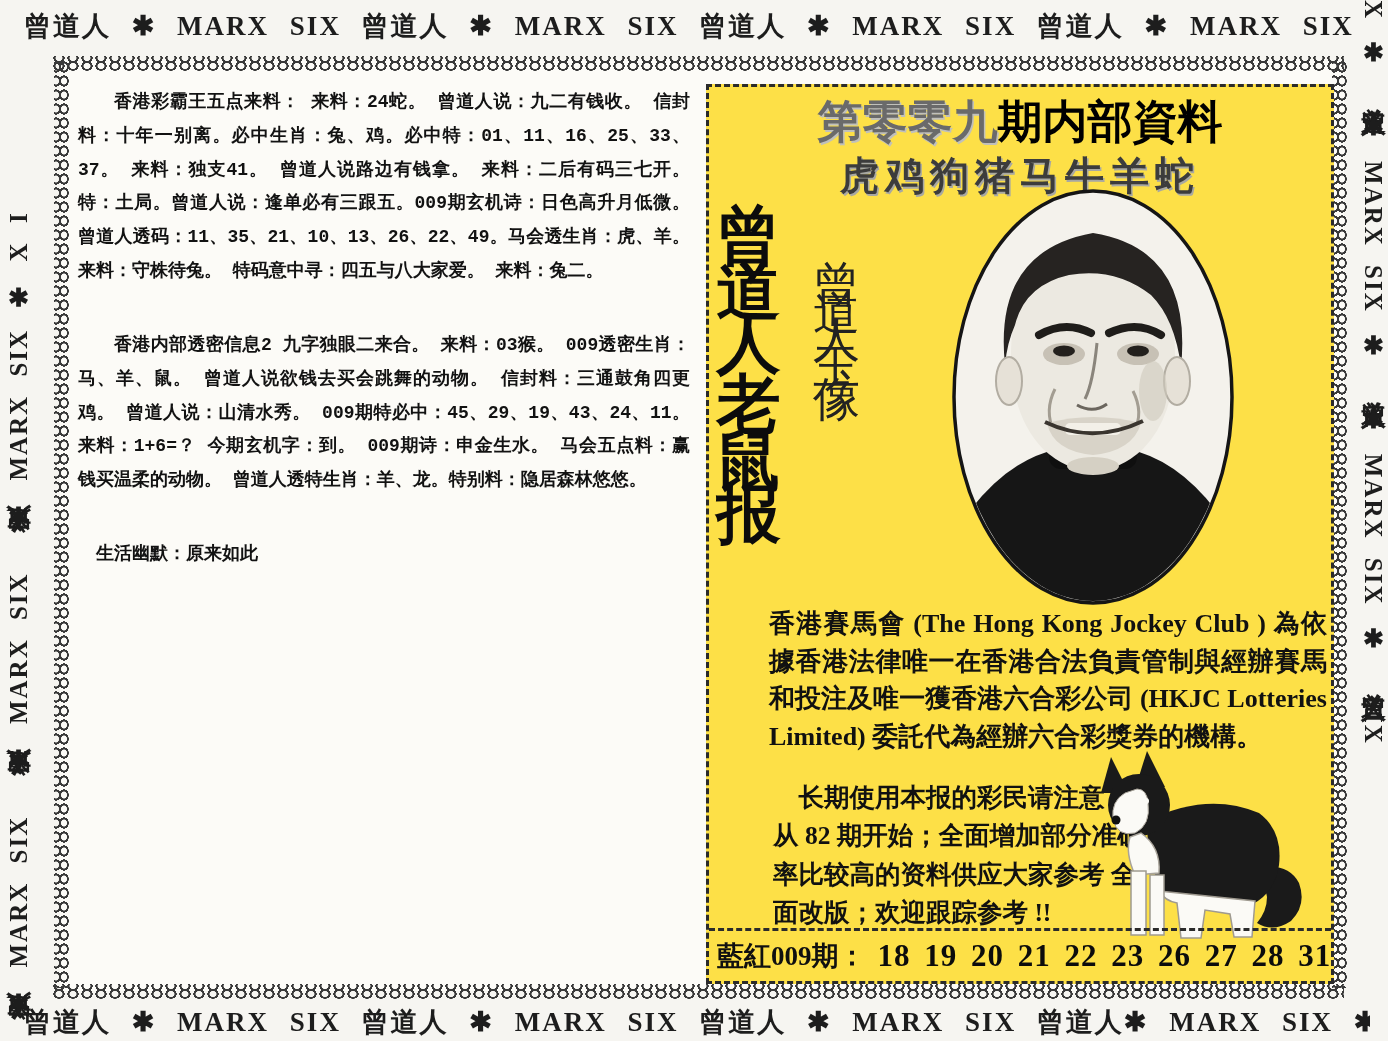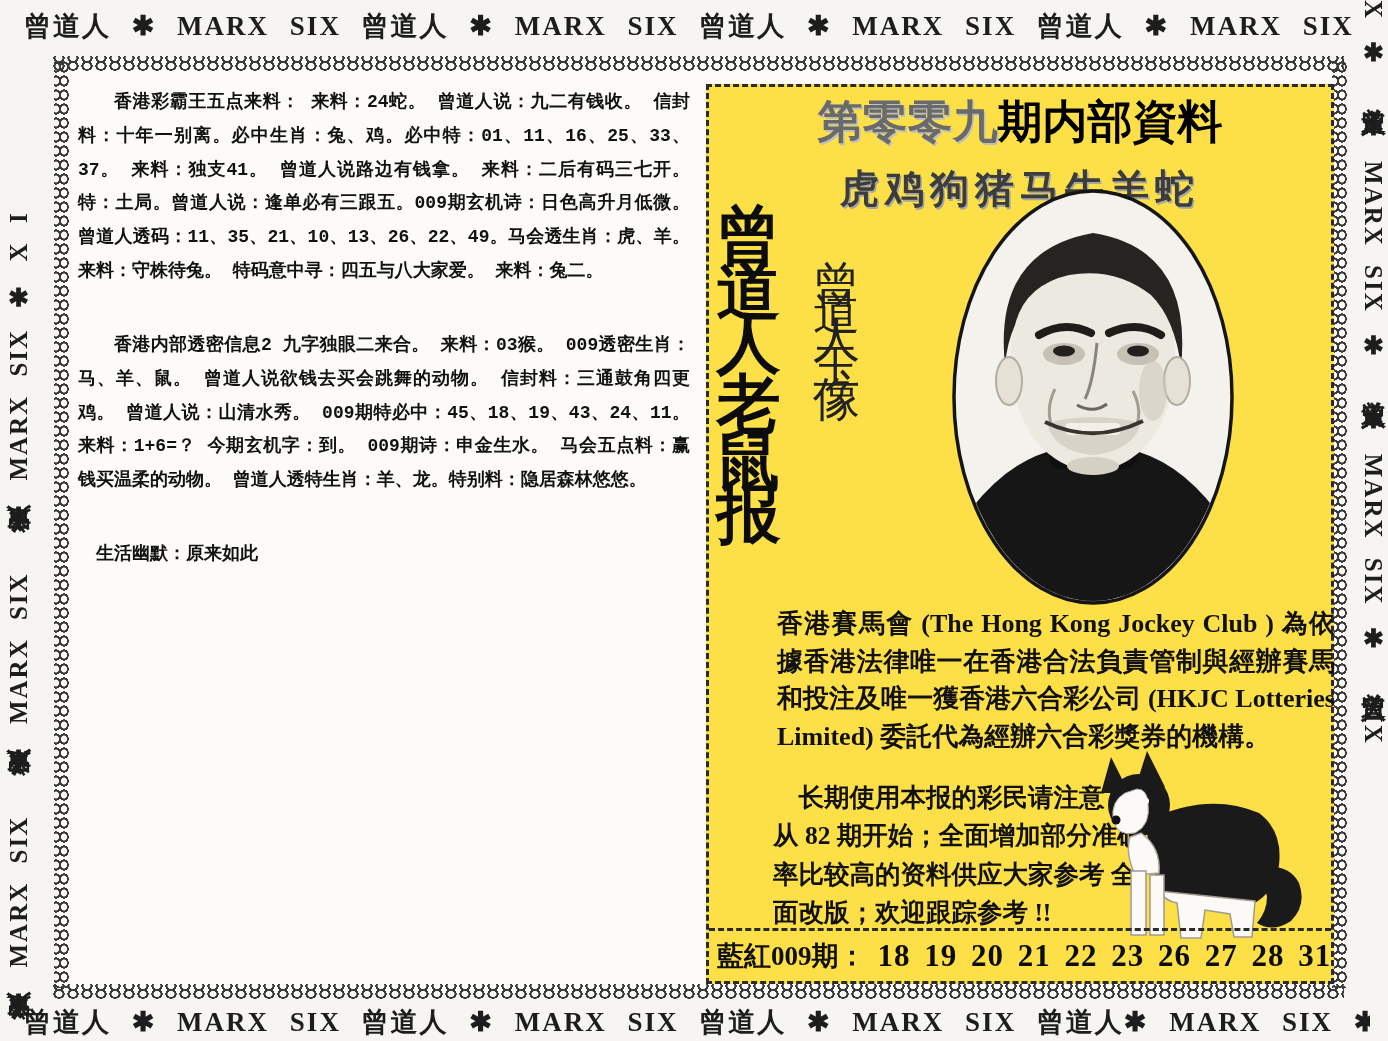--- a/index.html
+++ b/index.html
@@ -41,27 +41,27 @@
   .humor-title{margin:0 0 4px !important;text-indent:1em !important;}
 
   
   .panel{position:absolute;left:706px;top:84px;width:628px;height:900px;box-sizing:border-box;
     border:3px dashed #2b2b2b;background:#fde047;}
   .panel-title1{margin-top:10px;text-align:center;font-family:"Liberation Serif",serif;
     font-size:45px;line-height:1.12;white-space:nowrap;}
   .t1-light{color:#6a6a6a;font-weight:700;text-shadow:1.5px 1.5px 0 #c0c0bb;}
   .t1-bold{color:#000;font-weight:900;}
   .panel-title2{text-align:center;font-family:"Liberation Serif",serif;font-size:39px;
-    font-weight:700;color:#3c3c3c;letter-spacing:6px;text-shadow:1.5px 1.5px 0 #a8a8a2;margin-top:15px;}
+    font-weight:700;color:#3c3c3c;letter-spacing:6px;text-shadow:1.5px 1.5px 0 #a8a8a2;margin-top:2px;}
   .vert-main{position:absolute;left:8px;top:64px;writing-mode:vertical-rl;line-height:1;
     font-size:64px;font-weight:900;letter-spacing:56px;color:#0c0c0c;font-family:"Liberation Sans",sans-serif;}
   .vert-sub{position:absolute;left:104px;top:136px;writing-mode:vertical-rl;line-height:1;
     font-size:47px;font-weight:500;letter-spacing:29px;color:#222;font-family:"Liberation Serif",serif;}
   .portrait{position:absolute;left:238px;top:96px;}
-  .jockey{position:absolute;left:68px;top:518px;width:558px;font-family:"Liberation Serif",serif;
+  .jockey{position:absolute;left:60px;top:518px;width:558px;font-family:"Liberation Serif",serif;
     font-size:26px;font-weight:600;line-height:1.45;color:#111;text-align:justify;}
   .notice{position:absolute;left:64px;top:692px;width:372px;font-family:"Liberation Serif",serif;
     font-size:25.5px;font-weight:600;line-height:1.5;color:#111;text-indent:1em;}
   .corgi{position:absolute;left:378px;top:664px;}
   .numbers-row{position:absolute;left:0;right:0;bottom:0;height:50px;border-top:3px dashed #2b2b2b;
     display:flex;align-items:center;padding:0 4px 0 8px;white-space:nowrap;overflow:hidden;
     font-family:"Liberation Serif",serif;}
   .numbers-label{font-size:27px;font-weight:700;margin-right:12px;color:#101010;}
   .numbers-value{font-size:31px;font-weight:600;letter-spacing:1px;word-spacing:5px;color:#0c0c0c;}
 
@@ -81,21 +81,21 @@
   <div class="border-side border-left">曾道人 ✱ MARX SIX 曾道人 ✱ MARX SIX 曾道人 ✱ MARX SIX ✱ X I</div>
   <div class="border-side border-right">X ✱ 曾道人 ✱ MARX SIX ✱ 曾道人 ✱ MARX SIX ✱ 曾道人 SIX</div>
 
   <div class="wave-h wave-top"></div>
   <div class="wave-h wave-bot"></div>
   <div class="wave-v wave-left"></div>
   <div class="wave-v wave-right"></div>
 
   <div class="leftblock">
     <p>香港彩霸王五点来料： 来料：24蛇。 曾道人说：九二有钱收。 信封料：十年一别离。必中生肖：兔、鸡。必中特：01、11、16、25、33、37。 来料：独支41。 曾道人说路边有钱拿。 来料：二后有码三七开。 特：土局。曾道人说：逢单必有三跟五。009期玄机诗：日色高升月低微。 曾道人透码：11、35、21、10、13、26、22、49。马会透生肖：虎、羊。 来料：守株待兔。 特码意中寻：四五与八大家爱。 来料：兔二。</p>
-    <p>香港内部透密信息2 九字独眼二来合。 来料：03猴。 009透密生肖：马、羊、鼠。 曾道人说欲钱去买会跳舞的动物。 信封料：三通鼓角四更鸡。 曾道人说：山清水秀。 009期特必中：45、18、19、43、24、11。 来料：1+6=？ 今期玄机字：到。 009期诗：申金生水。 马会五点料：赢钱买温柔的动物。 曾道人透特生肖：羊、龙。特别料：隐居森林悠悠。</p>
+    <p>香港内部透密信息2 九字独眼二来合。 来料：03猴。 009透密生肖：马、羊、鼠。 曾道人说欲钱去买会跳舞的动物。 信封料：三通鼓角四更鸡。 曾道人说：山清水秀。 009期特必中：45、29、19、43、24、11。 来料：1+6=？ 今期玄机字：到。 009期诗：申金生水。 马会五点料：赢钱买温柔的动物。 曾道人透特生肖：羊、龙。特别料：隐居森林悠悠。</p>
     <p class="humor-title">生活幽默：原来如此</p>
 
   </div>
 
   <div class="panel">
     <div class="panel-title1">
       <span class="t1-light">第零零九</span><span class="t1-bold">期内部資料</span>
     </div>
     <div class="panel-title2">虎鸡狗猪马牛羊蛇</div>
 

